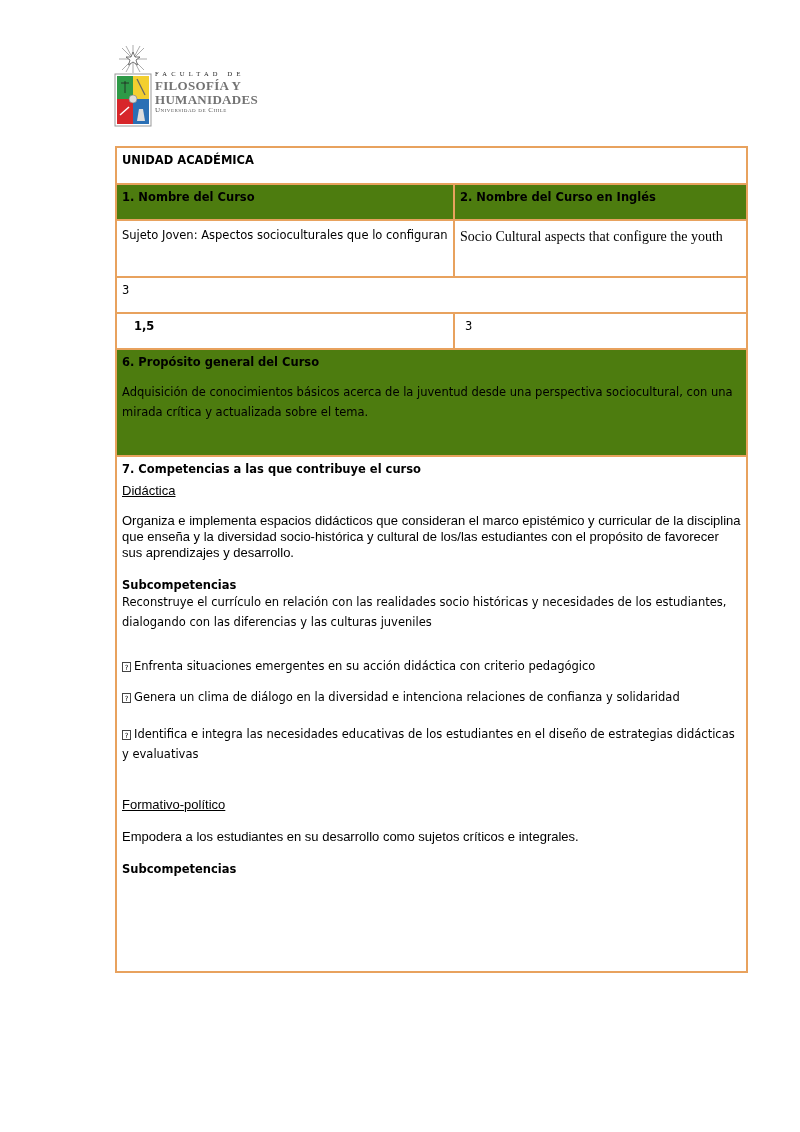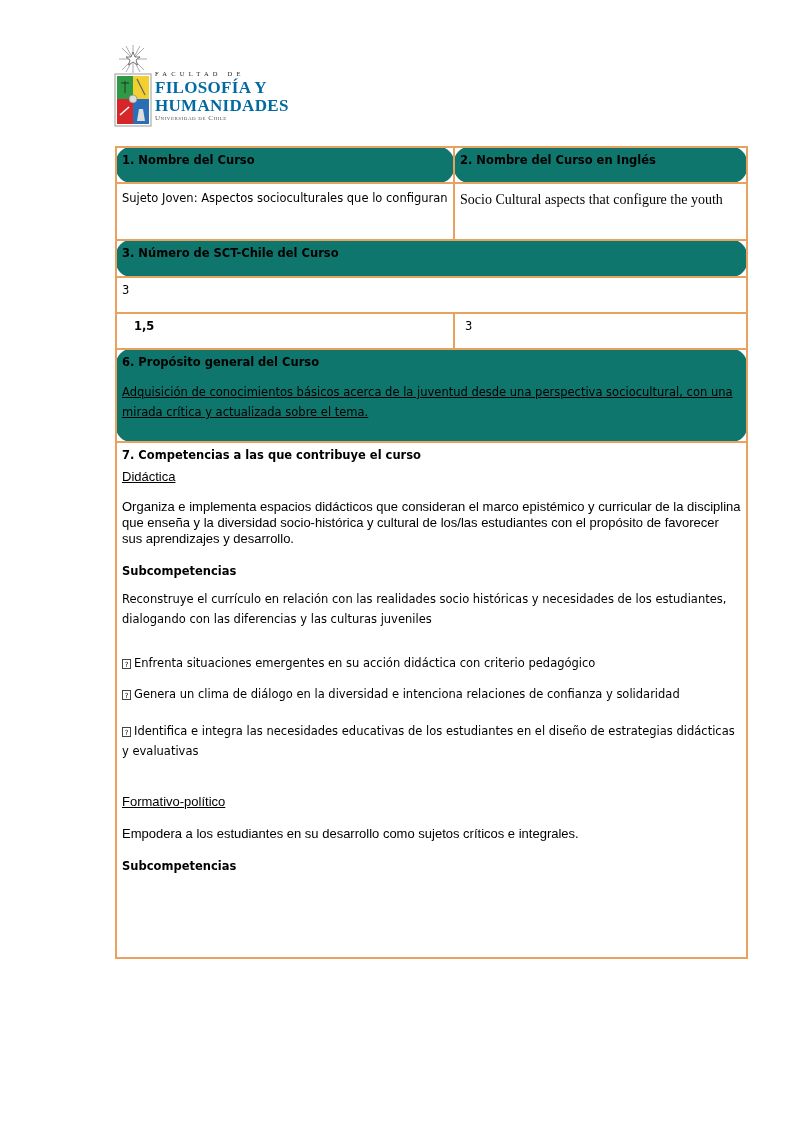--- a/index.html
+++ b/index.html
@@ -3,32 +3,32 @@
 <meta charset="utf-8">
 <style>
   html, body { margin: 0; padding: 0; }
   body {
     width: 800px; height: 1132px; background: #ffffff; position: relative;
     font-family: "Liberation Sans", sans-serif; color: #000;
   }
   .logo { position: absolute; left: 113px; top: 43px; width: 150px; height: 85px; }
   .logo-text { position: absolute; left: 42px; top: 28px; line-height: 1; }
   .lt-small { font-family: "Liberation Serif", serif; font-size: 6.5px; letter-spacing: 4.2px; color: #222; }
-  .lt-big { font-family: "Liberation Serif", serif; font-size: 17px; font-weight: bold; color: #0369a1; letter-spacing: 0.3px; margin-top: 1px; }
+  .lt-big { font-family: "Liberation Serif", serif; font-size: 13px; font-weight: bold; color: #737373; letter-spacing: 0.3px; margin-top: 1px; }
   .lt-uni { font-family: "Liberation Serif", serif; font-size: 7px; color: #555; letter-spacing: 0.5px; margin-top: 1px; font-variant: small-caps; }
 
   table.form {
     position: absolute; left: 115px; top: 146px; width: 631px;
     border-collapse: collapse; table-layout: fixed;
     font-family: "DejaVu Sans", sans-serif; font-size: 11.5px;
   }
   table.form td {
     border: 2px solid #e8a25e; vertical-align: top; padding: 5px 5px;
   }
-  .hdr { background: #0f766e; font-weight: bold; border-radius: 15px; }
+  .hdr { background: #4d7c0f; font-weight: bold; }
   .wh { background: #fff; }
   .serif { font-family: "Liberation Serif", serif; font-size: 14px; line-height: 21px; }
   .arial { font-family: "Liberation Sans", sans-serif; font-size: 13px; line-height: 16px; }
   .cal { font-family: "DejaVu Sans", sans-serif; font-size: 11.5px; line-height: 20px; }
   .u { text-decoration: underline; }
   .b { font-weight: bold; }
   p { margin: 0; }
   .bullet { display: inline-block; width: 9px; height: 10px; border: 1px solid #444; font-size: 7px; line-height: 10px; text-align: center; vertical-align: middle; margin-right: 3px; box-sizing: border-box; }
 </style>
 </head>
@@ -63,51 +63,53 @@
     <div class="lt-uni">Universidad de Chile</div>
   </div>
 </div>
 
 <table class="form">
   <colgroup>
       <col style="width:338px">
       <col style="width:293px">
     </colgroup>
   <tbody>
+      <tr style="height:37px">
+    <td colspan="2" class="wh b">
+      <span>UNIDAD ACADÉMICA</span>
+    </td>
+  </tr>
   <tr style="height:36px">
     <td class="hdr">1. Nombre del Curso</td>
     <td class="hdr">2. Nombre del Curso en Inglés</td>
   </tr>
   <tr style="height:57px">
     <td class="wh" style="line-height:18px;">Sujeto Joven: Aspectos socioculturales que lo configuran</td>
     <td class="wh serif">Socio Cultural aspects that configure the youth</td>
   </tr>
-  <tr style="height:37px">
-    <td colspan="2" class="hdr">3. Número de SCT-Chile del Curso</td>
-  </tr>
   <tr style="height:36px">
     <td colspan="2" class="wh">3</td>
   </tr>
   <tr style="height:36px">
     <td class="wh b" style="padding-left:17px">1,5</td>
     <td class="wh" style="padding-left:10px">3</td>
   </tr>
-  <tr style="height:93px">
+  <tr style="height:107px">
     <td colspan="2" class="hdr">
       <p class="b">6. Propósito general del Curso</p>
-      <p class="cal" style="font-weight:normal;margin-top:13px;text-decoration:underline;">Adquisición de conocimientos básicos acerca de la juventud desde una perspectiva sociocultural, con una mirada crítica y actualizada sobre el tema.</p>
+      <p class="cal" style="font-weight:normal;margin-top:13px;">Adquisición de conocimientos básicos acerca de la juventud desde una perspectiva sociocultural, con una mirada crítica y actualizada sobre el tema.</p>
     </td>
   </tr>
   <tr style="height:516px">
     <td colspan="2" class="wh">
       <p class="b">7. Competencias a las que contribuye el curso</p>
       <p class="arial u" style="margin-top:7px">Didáctica</p>
       <p class="arial" style="margin-top:14px">Organiza e implementa espacios didácticos que consideran el marco epistémico y curricular de la disciplina que enseña y la diversidad socio-histórica y cultural de los/las estudiantes con el propósito de favorecer sus aprendizajes y desarrollo.</p>
       <p class="b" style="margin-top:17px">Subcompetencias</p>
-      <p class="cal" style="margin-top:11px">Reconstruye el currículo en relación con las realidades socio históricas y necesidades de los estudiantes, dialogando con las diferencias y las culturas juveniles</p>
+      <p class="cal" style="margin-top:0">Reconstruye el currículo en relación con las realidades socio históricas y necesidades de los estudiantes, dialogando con las diferencias y las culturas juveniles</p>
       <p class="cal" style="margin-top:24px"><span class="bullet">?</span><span>Enfrenta situaciones emergentes en su acción didáctica con criterio pedagógico</span></p>
       <p class="cal" style="margin-top:11px"><span class="bullet">?</span><span>Genera un clima de diálogo en la diversidad e intenciona relaciones de confianza y solidaridad</span></p>
       <p class="cal" style="margin-top:17px"><span class="bullet">?</span><span>Identifica e integra las necesidades educativas de los estudiantes en el diseño de estrategias didácticas y evaluativas</span></p>
       <p class="arial u" style="margin-top:33px">Formativo-político</p>
       <p class="arial" style="margin-top:16px">Empodera a los estudiantes en su desarrollo como sujetos críticos e integrales.</p>
       <p class="b" style="margin-top:17px">Subcompetencias</p>
     </td>
   </tr>
 </tbody>
   </table>

